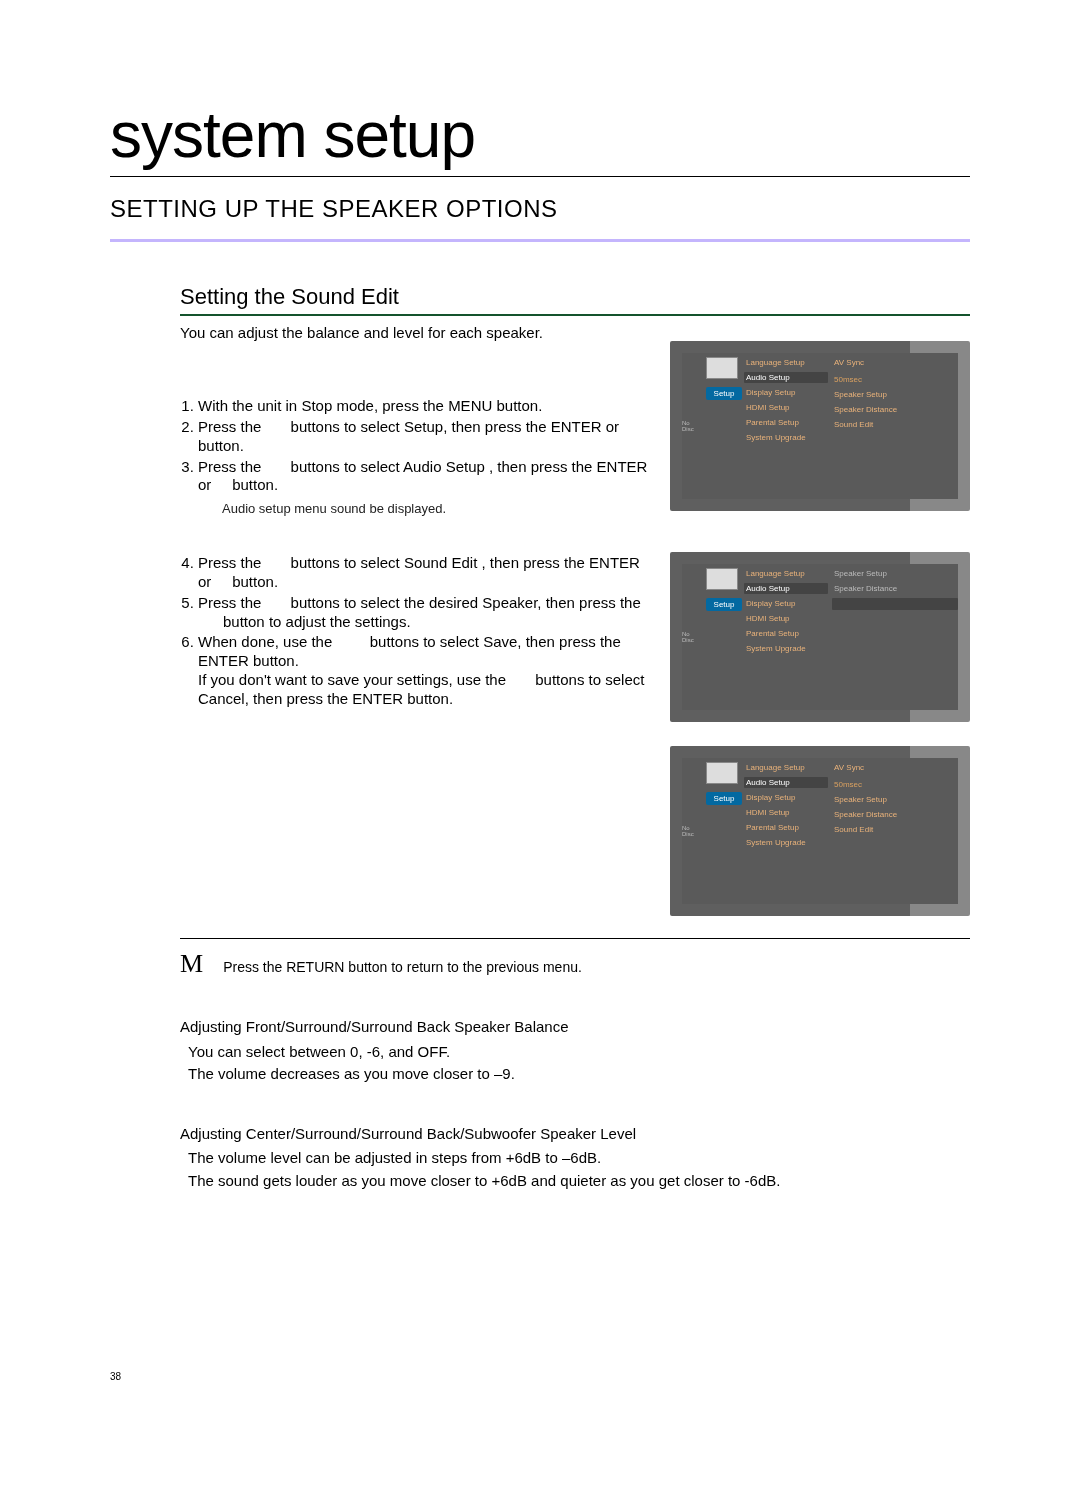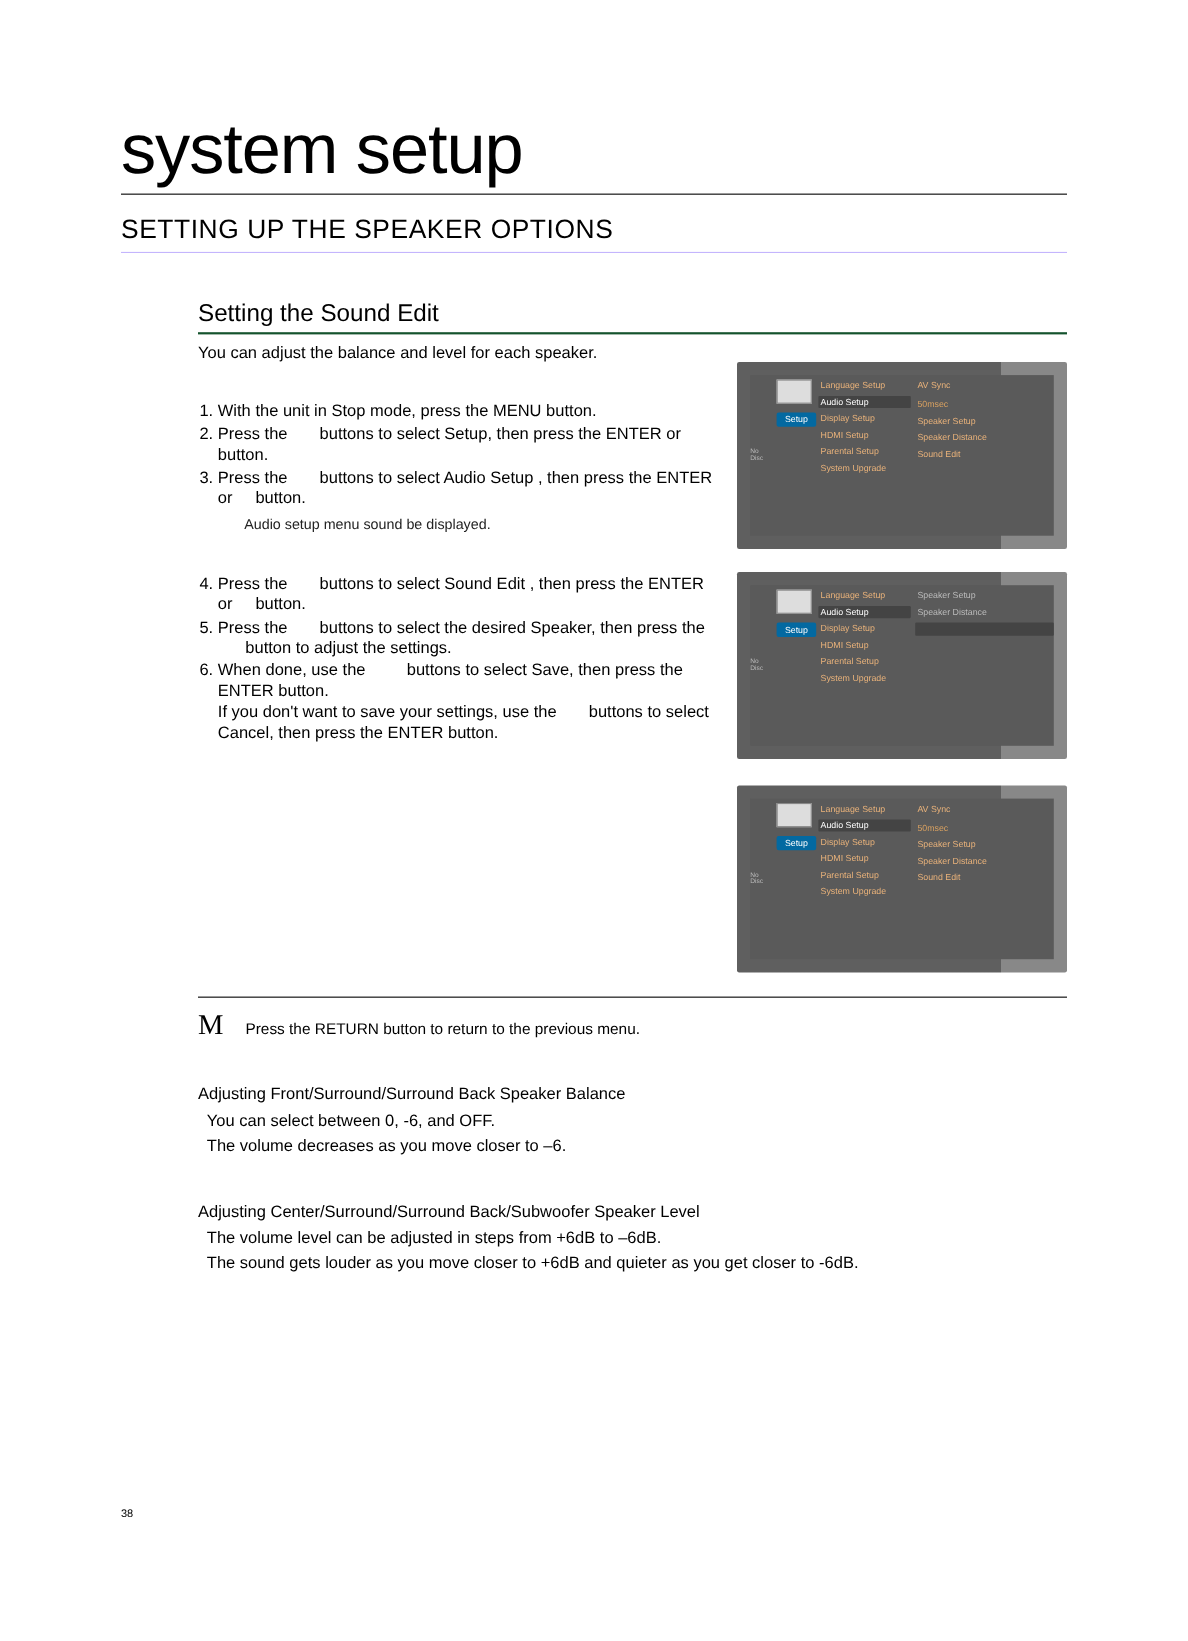--- a/index.html
+++ b/index.html
@@ -25,22 +25,22 @@
     font-weight: 400;
     letter-spacing: -1px;
     line-height: 1.1;
     margin: 0 0 6px 0;
   }
   .section-heading {
     font-size: 24px;
     letter-spacing: 0.5px;
     font-weight: 400;
     margin: 10px 0 0 0;
-    padding-bottom: 6px;
-    border-bottom: 1px solid #c4b5fd;
+    padding-bottom: 16px;
+    border-bottom: 3px solid #c4b5fd;
   }
   .content {
     padding-left: 70px;
     padding-right: 0;
   }
   .sub-heading {
     font-size: 22px;
     font-weight: 400;
     margin-top: 42px;
     margin-bottom: 4px;
@@ -61,21 +61,21 @@
   }
   .right-col {
     width: 300px;
     flex-shrink: 0;
     display: flex;
     flex-direction: column;
     gap: 24px;
   }
   ol.steps {
     padding-left: 18px;
-    margin-top: 36px;
+    margin-top: 56px;
   }
   ol.steps li {
     margin: 2px 0;
     line-height: 1.25;
   }
   .indent-note {
     font-size: 13px;
     margin: 6px 0 0 24px;
     color: #222;
   }
@@ -321,21 +321,21 @@
     </div>
 
     <div class="note-block">
       <div class="note-mark">M</div>
       <div class="note-text">Press the RETURN button to return to the previous menu.</div>
     </div>
 
     <div class="para-block">
       <p class="para-title">Adjusting Front/Surround/Surround Back Speaker Balance</p>
       <p class="para-line">You can select between 0, -6, and OFF.</p>
-      <p class="para-line">The volume decreases as you move closer to –6.</p>
+      <p class="para-line">The volume decreases as you move closer to –9.</p>
     </div>
 
     <div class="para-block">
       <p class="para-title">Adjusting Center/Surround/Surround Back/Subwoofer Speaker Level</p>
       <p class="para-line">The volume level can be adjusted in steps from +6dB to –6dB.</p>
       <p class="para-line">The sound gets louder as you move closer to +6dB and quieter as you get closer to -6dB.</p>
     </div>
 
   </div>
 

